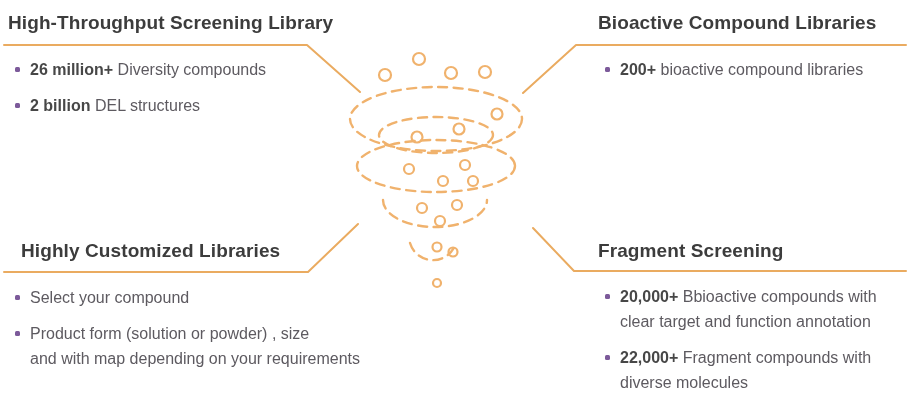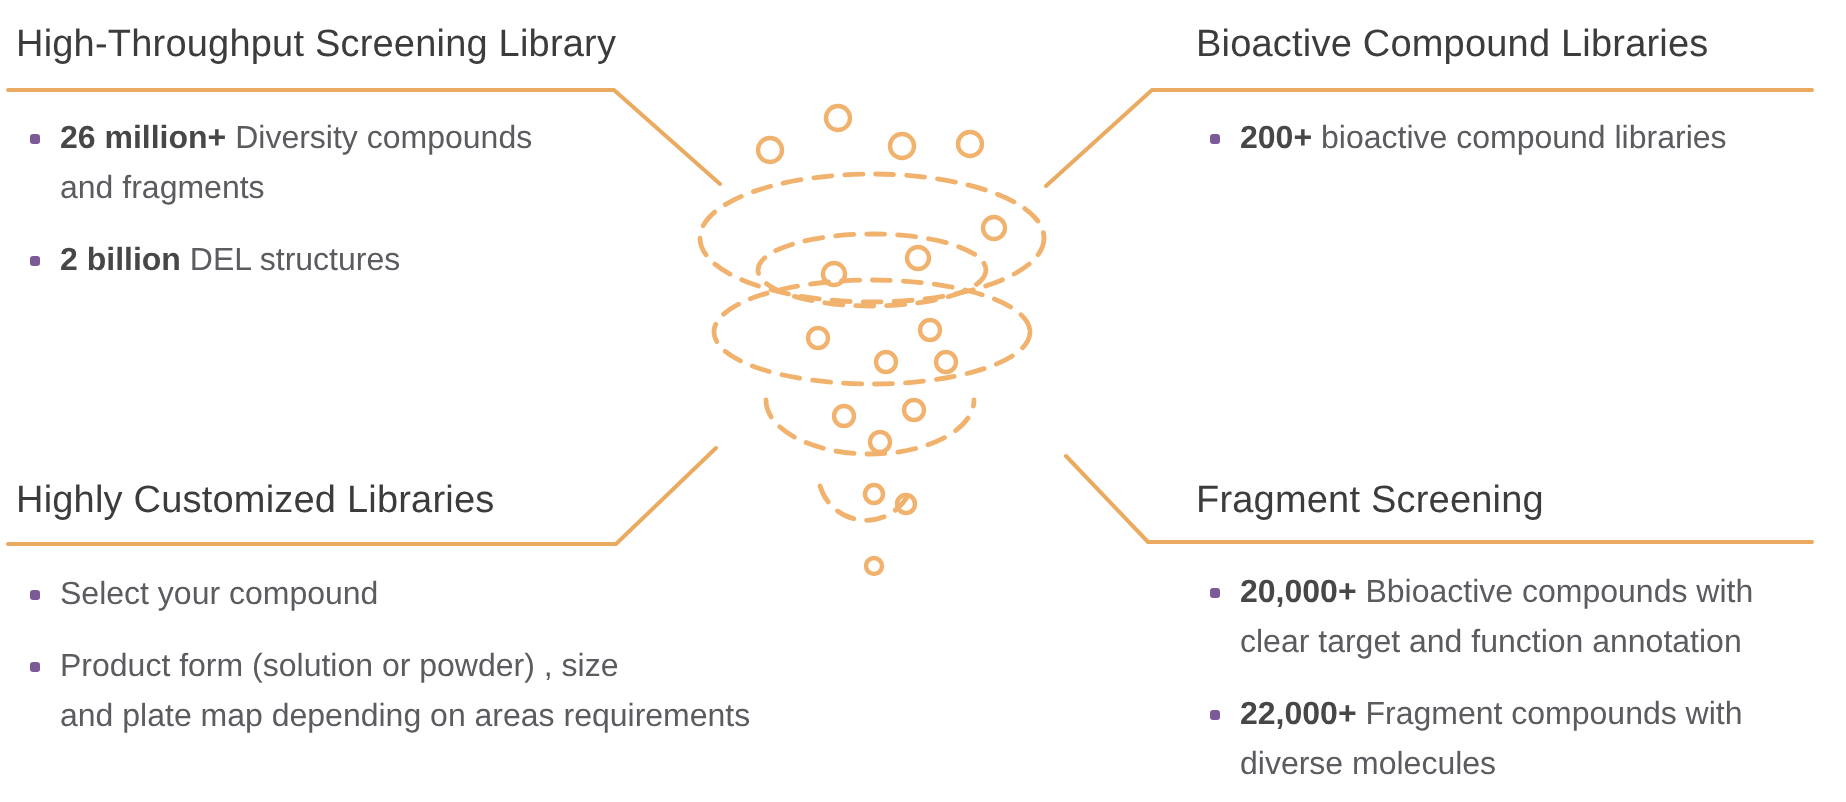--- a/index.html
+++ b/index.html
@@ -1,21 +1,21 @@
 <!DOCTYPE html>
 <html><head>
 <meta charset="utf-8">
 <style>
   html,body{margin:0;padding:0;background:#ffffff;}
   .canvas{
     position:relative;width:923px;height:401px;background:#ffffff;overflow:hidden;
     font-family:"Liberation Sans",sans-serif;
   }
   .title{
-    position:absolute;font-size:19px;font-weight:400;color:#3c3c3c;
+    position:absolute;font-size:19px;font-weight:700;color:#3c3c3c;
     white-space:nowrap;letter-spacing:.1px;z-index:2;
   }
   .list{
     position:absolute;margin:4px;padding:0;list-style:none;z-index:2;
   }
   .item{
     position:relative;padding-left:18px;margin:0 0 11px 0;
     font-size:16px;line-height:25px;color:#5d5a60;
   }
   .dot{
@@ -64,49 +64,48 @@
       <circle cx="453" cy="252" r="4.5"></circle>
       <circle cx="437" cy="283" r="4"></circle>
     </g>
   </svg>
 
   <div class="title" style="left:8px;top:12px">High-Throughput Screening Library</div>
   <ul class="list" style="left:8px;top:53px">
     <li class="item">
       <span class="dot"></span>
       <span class="line"><span></span><b>26 million+</b><span> Diversity compounds</span></span>
-      <span class="line">and fragments</span>
     </li>
     <li class="item">
       <span class="dot"></span>
       <span class="line"><span></span><b>2 billion</b><span> DEL structures</span></span>
       <span class="line"></span>
     </li>
   </ul>
 
   <div class="title" style="left:598px;top:12px">Bioactive Compound Libraries</div>
   <ul class="list" style="left:598px;top:53px">
     <li class="item">
       <span class="dot"></span>
       <span class="line"><span></span><b>200+</b><span> bioactive compound libraries</span></span>
       <span class="line"></span>
     </li>
   </ul>
 
-  <div class="title" style="left:8px;top:240px">Highly Customized Libraries</div>
+  <div class="title" style="left:21px;top:240px">Highly Customized Libraries</div>
   <ul class="list" style="left:8px;top:281px">
     <li class="item">
       <span class="dot"></span>
       <span class="line"><span>Select your compound</span><b></b><span></span></span>
       <span class="line"></span>
     </li>
     <li class="item">
       <span class="dot"></span>
       <span class="line"><span>Product form (solution or powder) , size</span><b></b><span></span></span>
-      <span class="line">and plate map depending on areas requirements</span>
+      <span class="line">and with map depending on your requirements</span>
     </li>
   </ul>
 
   <div class="title" style="left:598px;top:240px">Fragment Screening</div>
   <ul class="list" style="left:598px;top:280px">
     <li class="item">
       <span class="dot"></span>
       <span class="line"><span></span><b>20,000+</b><span> Bbioactive compounds with</span></span>
       <span class="line">clear target and function annotation</span>
     </li>

